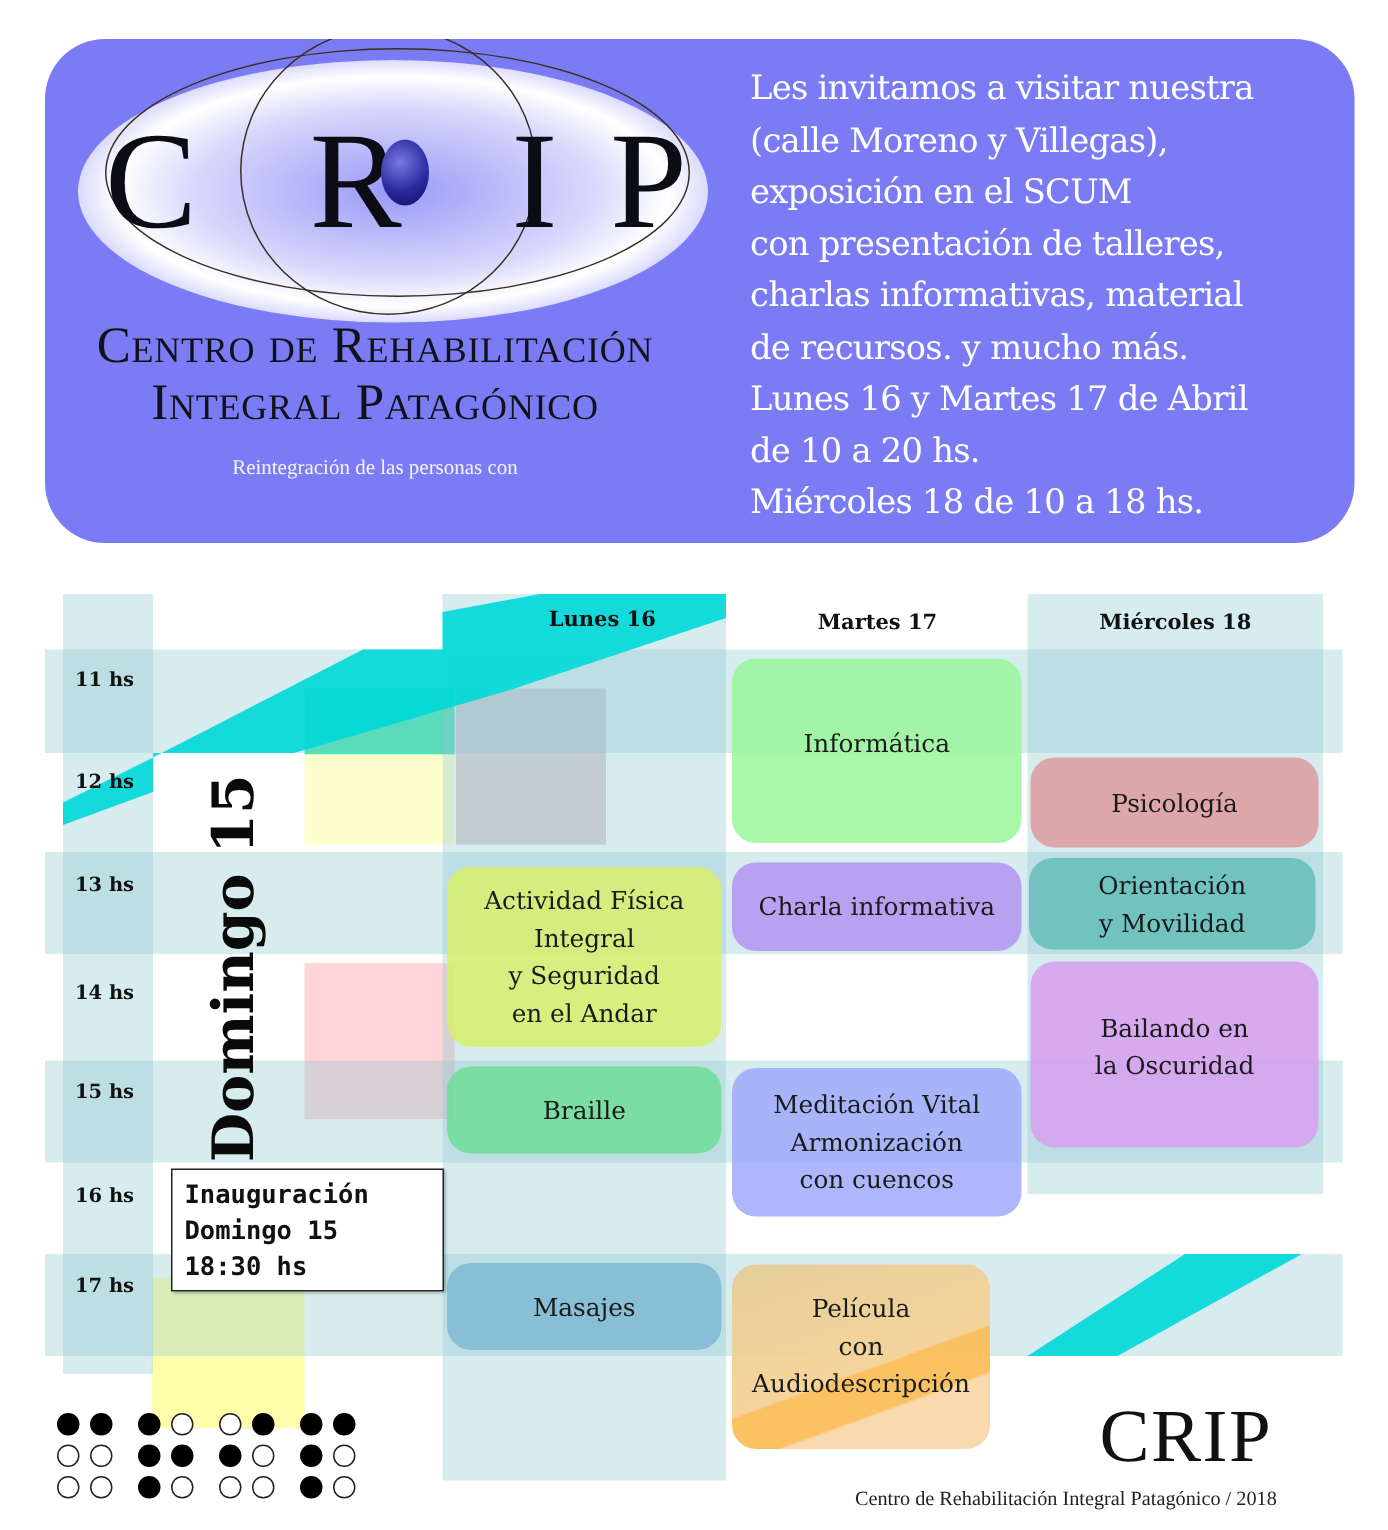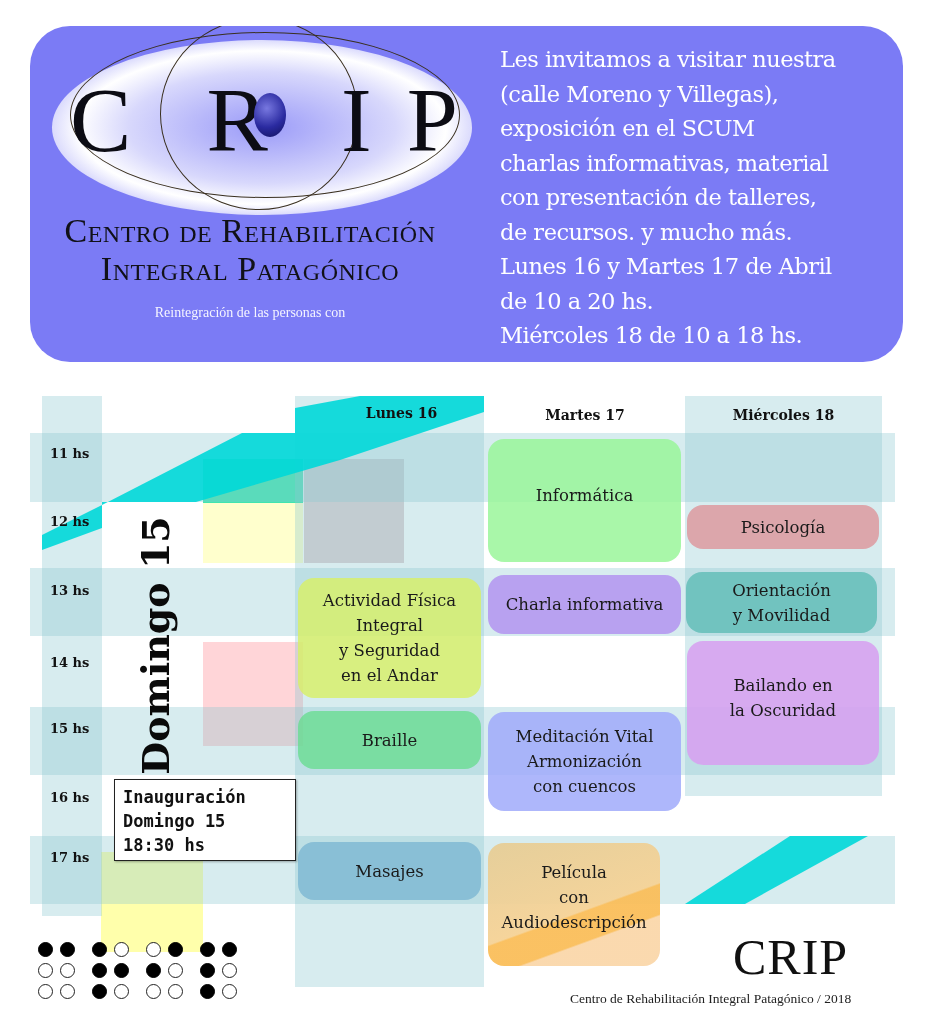--- a/index.html
+++ b/index.html
@@ -122,22 +122,22 @@
     <div>Integral Patagónico</div>
   </div>
   <div id="tagline" class="abs">
     <div>Reintegración de las personas con</div>
   </div>
 
   <div id="invite" class="abs">
     <div>Les invitamos a visitar nuestra</div>
     <div>(calle Moreno y Villegas),</div>
     <div>exposición en el SCUM</div>
+    <div>con presentación de talleres,</div>
     <div>charlas informativas, material</div>
-    <div>con presentación de talleres,</div>
     <div>de recursos. y mucho más.</div>
     <div>Lunes 16 y Martes 17 de Abril</div>
     <div>de 10 a 20 hs.</div>
     <div>Miércoles 18 de 10 a 18 hs.</div>
   </div>
 </div>
 
 <div>
 
   <div class="abs" style="left:203px;top:459px;width:100px;height:44px;background:rgba(0,220,150,0.75);"></div>
@@ -205,21 +205,21 @@
     </div>
   </div>
   <div class="abs event" style="left:488px;top:843px;width:172px;height:123px;background:linear-gradient(160deg, rgba(230,205,150,0.95) 0%, rgba(245,210,150,0.95) 55%, rgba(250,190,90,0.95) 56%, rgba(250,190,90,0.95) 72%, rgba(250,215,170,0.95) 73%);">
     <div style="margin-top:-14px">
       <span>Película</span>
       <span>con</span>
       <span>Audiodescripción</span>
     </div>
   </div>
 
-  <div class="abs event" style="left:687px;top:505px;width:192px;height:44px;background:rgba(220,160,165,0.92);">
+  <div class="abs event" style="left:687px;top:505px;width:192px;height:60px;background:rgba(220,160,165,0.92);">
     <span>Psicología</span>
   </div>
   <div class="abs event" style="left:686px;top:572px;width:191px;height:61px;background:rgba(100,190,185,0.85);">
     <div>
       <span>Orientación</span>
       <span>y Movilidad</span>
     </div>
   </div>
   <div class="abs event" style="left:687px;top:641px;width:192px;height:124px;background:rgba(215,160,240,0.88);">
     <div style="margin-top:-10px">

